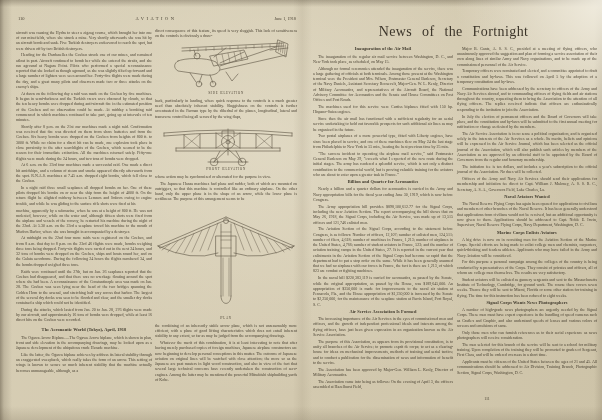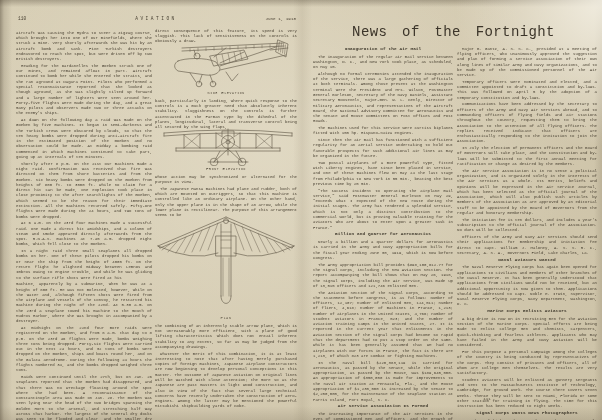--- a/index.html
+++ b/index.html
@@ -13,21 +13,21 @@
     background:
       radial-gradient(circle at 100% 0, rgba(244,240,228,.9), rgba(244,240,228,0) 20%),
       linear-gradient(90deg, rgba(70,60,44,.45) 0, rgba(70,60,44,.16) 4px, rgba(70,60,44,0) 12px),
       linear-gradient(180deg, rgba(70,60,44,.32) 0, rgba(70,60,44,0) 7px),
       linear-gradient(270deg, rgba(120,108,86,.22) 0, rgba(120,108,86,0) 8px),
       linear-gradient(0deg, rgba(112,102,80,.22) 0, rgba(112,102,80,0) 14px),
       linear-gradient(90deg, rgba(0,0,0,0) 293px, rgba(138,126,102,.14) 302px, rgba(0,0,0,0) 312px),
       radial-gradient(ellipse at 45% 35%, rgba(255,252,240,.28), rgba(255,252,240,0) 65%),
       linear-gradient(115deg,#d8cfb6,#d3c9af 60%,#cdc3a8);
   }
-  .pos{position:absolute;font-family:Liberation Mono, monospace;}
+  .pos{position:absolute;}
   
   .micro{
     transform:scale(.5);transform-origin:0 0;width:200%;
     font-size:8px;line-height:1.32;color:#4b4334;text-align:justify;
   }
   .micro p{margin:0 0 3px;text-indent:10px;}
   .micro p.cont{text-indent:0;}
   .shead{
     text-align:center;font-weight:bold;font-size:8.8px;letter-spacing:.2px;
     margin:8px 0 4px;text-indent:0;color:#3e382b;

